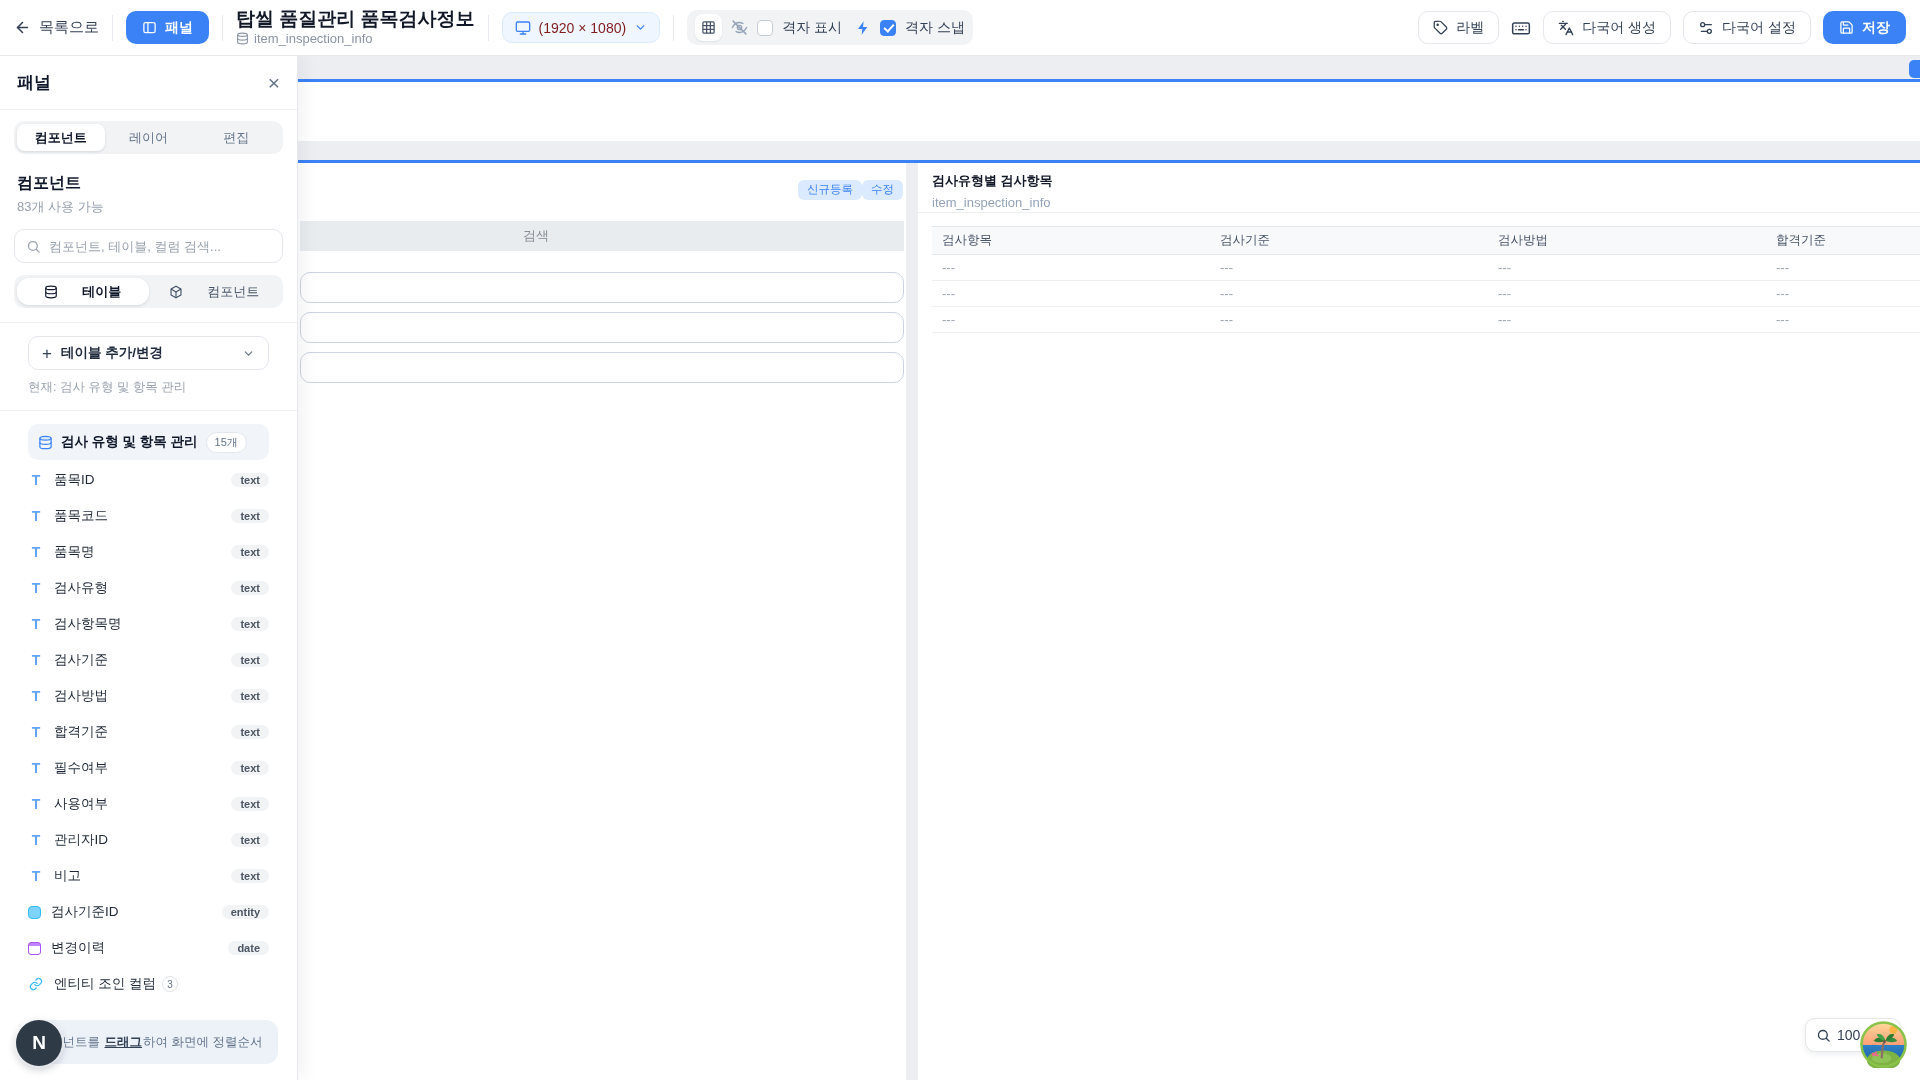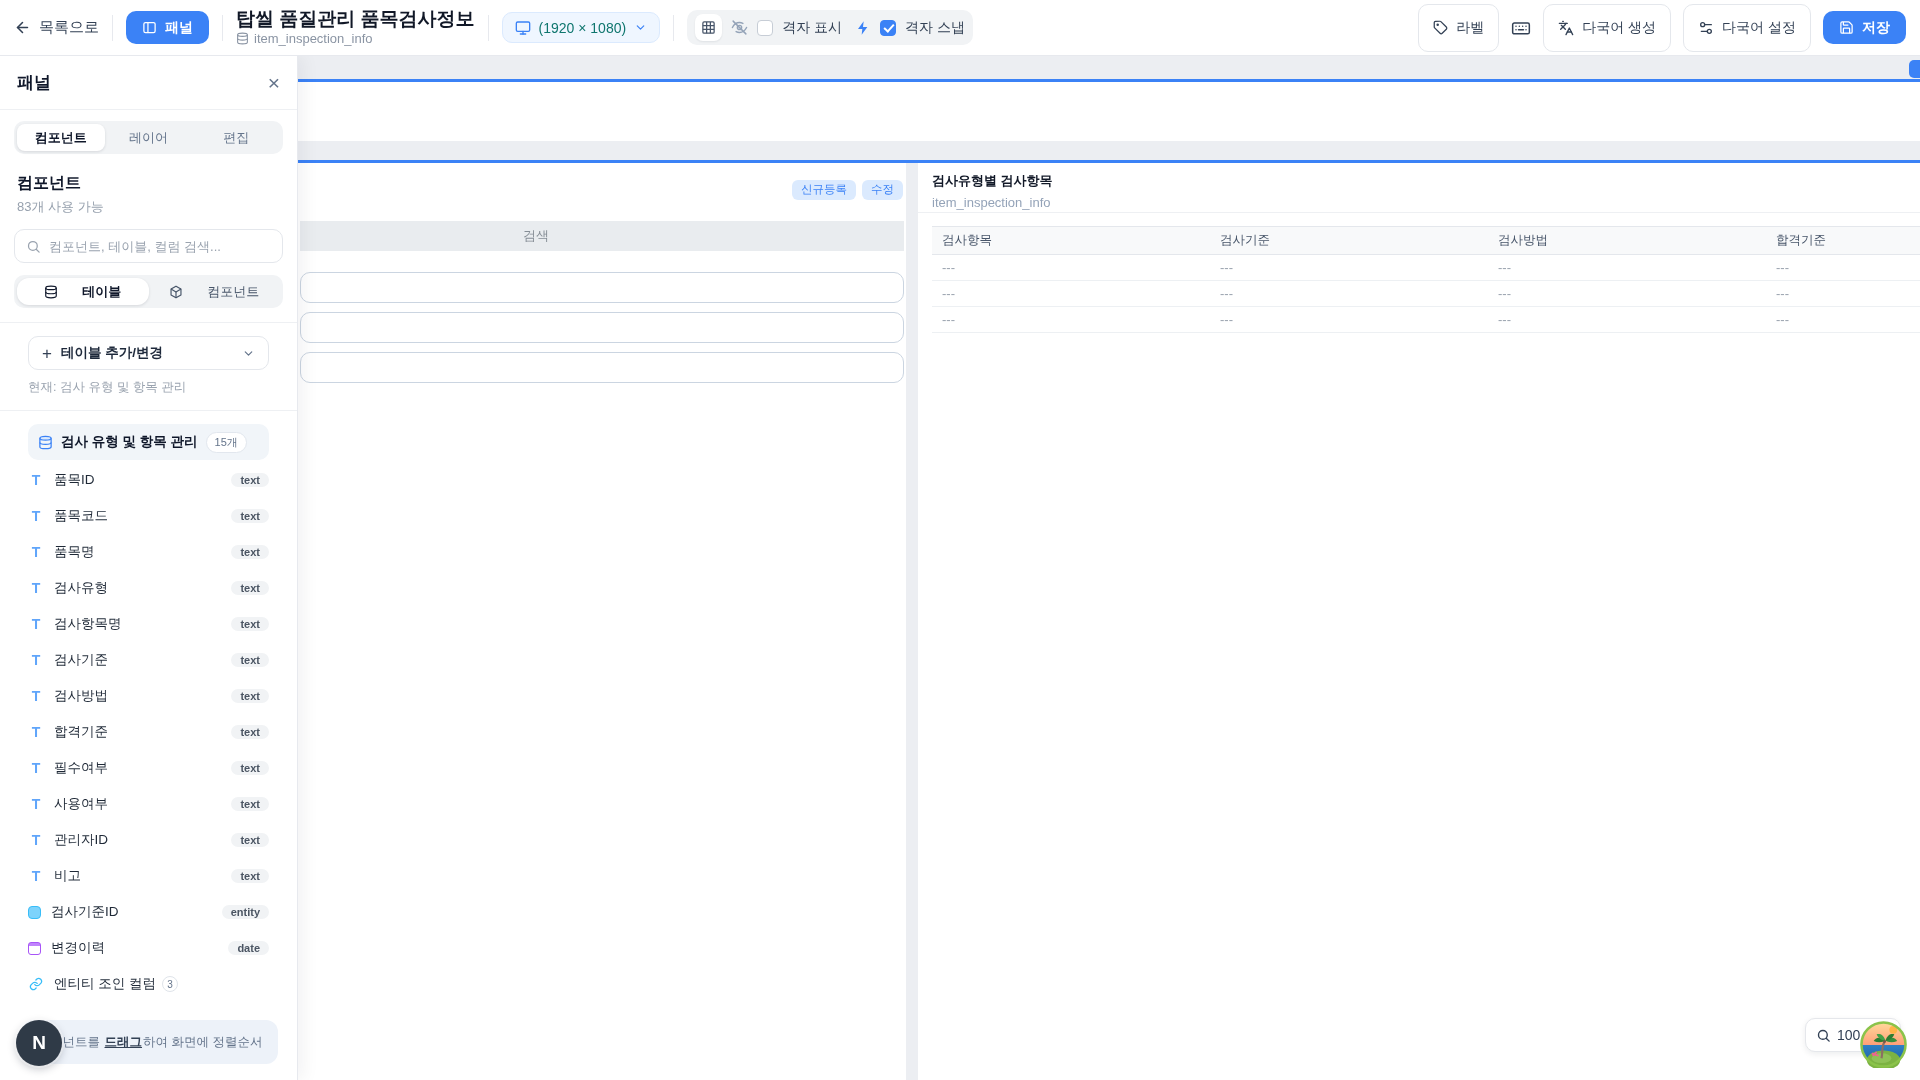--- a/index.html
+++ b/index.html
@@ -12,33 +12,33 @@
     border-bottom:1px solid #e7e9ee; display:flex; align-items:center; padding:0 14px; gap:13px; z-index:60; }
   .tb-btn { display:flex; align-items:center; gap:8px; border:none; background:transparent;
     font:15px "Liberation Sans","DejaVu Sans",sans-serif; color:#334155; cursor:pointer; }
   .tb-divider { width:1px; height:26px; background:#e7e9ee; }
   .btn-primary { display:flex; align-items:center; gap:8px; background:#3b82f6; color:#fff;
     border:none; border-radius:10px; height:33px; padding:0 16px; font-size:14px; font-weight:600; cursor:pointer; }
   .title-block { display:flex; flex-direction:column; justify-content:center; gap:2px; }
   .page-title { font-size:19px; font-weight:700; color:#111827; line-height:20px; }
   .page-sub { display:flex; align-items:center; gap:5px; font-size:13px; color:#8a94a3; }
   .pill-size { display:flex; align-items:center; gap:8px; background:#eff6ff; border:1px solid #dbeafe;
-    color:#0f766e; border-radius:10px; height:31px; padding:0 12px; font-size:14px; cursor:pointer; }
+    color:#7f1d1d; border-radius:10px; height:31px; padding:0 12px; font-size:14px; cursor:pointer; }
   .grid-group { display:flex; align-items:center; gap:9px; background:#f1f3f5; border-radius:10px;
     height:35px; padding:0 8px; }
   .grid-chip { width:27px; height:27px; background:#fff; border-radius:8px; display:flex;
     align-items:center; justify-content:center; box-shadow:0 1px 2px rgba(15,23,42,.08); cursor:pointer; }
   .cbx { width:16px; height:16px; border:1.5px solid #c7cdd6; border-radius:4px; background:#fff; cursor:pointer; }
   .cbx.checked { background:#3b82f6; border-color:#3b82f6; position:relative; }
   .cbx.checked::after { content:""; position:absolute; left:4.5px; top:1.5px; width:4px; height:8px;
     border:2px solid #fff; border-top:none; border-left:none; transform:rotate(42deg); }
   .grid-label { font-size:14px; color:#334155; }
   .tb-right { margin-left:auto; display:flex; align-items:center; gap:12px; }
   .btn-ghost { display:flex; align-items:center; gap:8px; background:#fff; border:1px solid #e4e7ec;
-    border-radius:10px; height:48px; padding:0 14px; font-size:14px; color:#334155; cursor:pointer; }
+    border-radius:10px; height:33px; padding:0 14px; font-size:14px; color:#334155; cursor:pointer; }
   .icon-only { border:none; background:transparent; color:#334155; cursor:pointer; display:flex; }
 
   
   .sidebar { position:fixed; top:56px; left:0; width:298px; bottom:0; background:#fff; z-index:50;
     border-right:1px solid #e7e9ee; box-shadow:6px 0 16px rgba(15,23,42,.05); display:flex; flex-direction:column; }
   .sb-header { height:54px; display:flex; align-items:center; justify-content:space-between;
     padding:0 17px; border-bottom:1px solid #eef0f3; flex:none; }
   .sb-title { font-size:17px; font-weight:700; color:#0f172a; }
   .sb-close { font-size:21px; color:#64748b; background:none; border:none; cursor:pointer; line-height:1; }
   .sb-tabs { margin:11px 14px 0; background:#f1f3f5; border-radius:10px; padding:3px; display:flex; flex:none; }
@@ -91,21 +91,21 @@
   
   .canvas { position:fixed; top:56px; left:298px; right:0; bottom:0; background:#eceef2; z-index:10; }
   .section1 { position:absolute; left:0; right:0; top:23px; height:62px; background:#fff;
     border-top:3px solid #3b82f6; }
   .sel-handle { position:absolute; right:-7px; top:4px; width:18px; height:18px;
     background:#3b82f6; border-radius:5px; z-index:15; cursor:grab; }
   .panels { position:absolute; left:0; right:0; top:104px; bottom:0; border-top:3px solid #3b82f6;
     display:flex; gap:12px; }
   .panel-left { width:608px; background:#fff; position:relative; flex:none; }
   .panel-right { flex:1; background:#fff; position:relative; overflow:hidden; }
-  .badges-row { position:absolute; top:17px; right:3px; display:flex; gap:6px; }
+  .badges-row { position:absolute; top:17px; right:3px; display:flex; gap:0; }
   .chip-blue { background:#dbeafe; color:#3b82f6; border-radius:6px; font-size:11.5px;
     padding:4px 9px; line-height:1; cursor:pointer; }
   .lp-search { position:absolute; top:58px; left:2px; right:2px; height:30px; background:#e9ecef;
     display:flex; align-items:center; justify-content:center; cursor:pointer; }
   .lp-search span { font-size:13px; color:#868e96; position:relative; left:-66px; }
   .lp-input { position:absolute; left:2px; right:2px; height:31px; background:#fff;
     border:1px solid #cbd5e1; border-radius:10px; font:13px "Liberation Sans","DejaVu Sans",sans-serif;
     padding:0 10px; color:#334155; outline:none; }
   .rp-title { position:absolute; top:9px; left:14px; font-size:13px; font-weight:700; color:#111827; }
   .rp-sub { position:absolute; top:32px; left:14px; font-size:13px; color:#94a3b8; }

